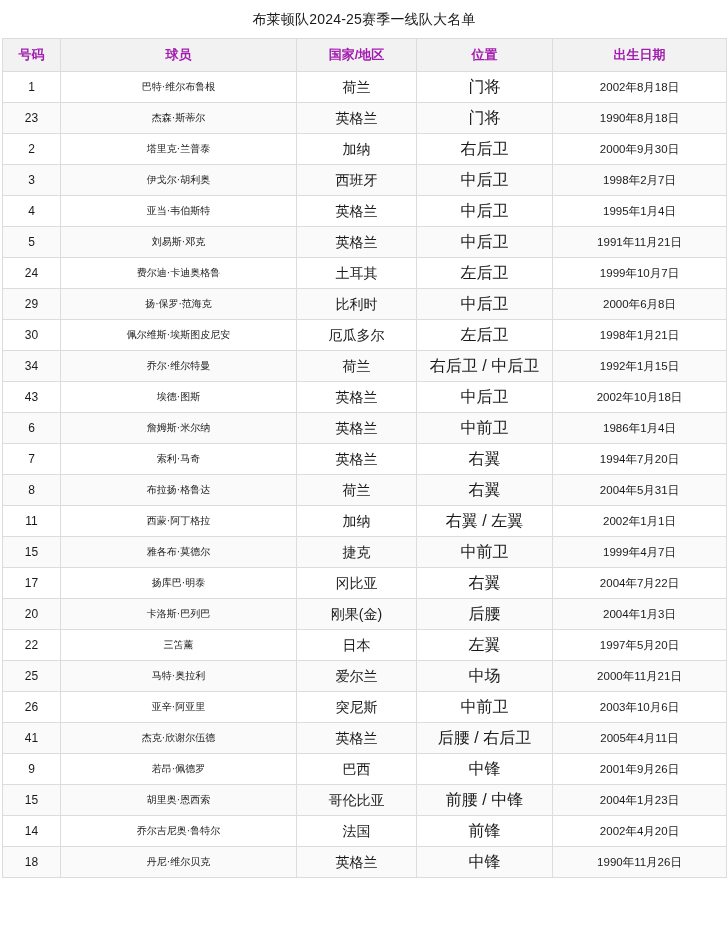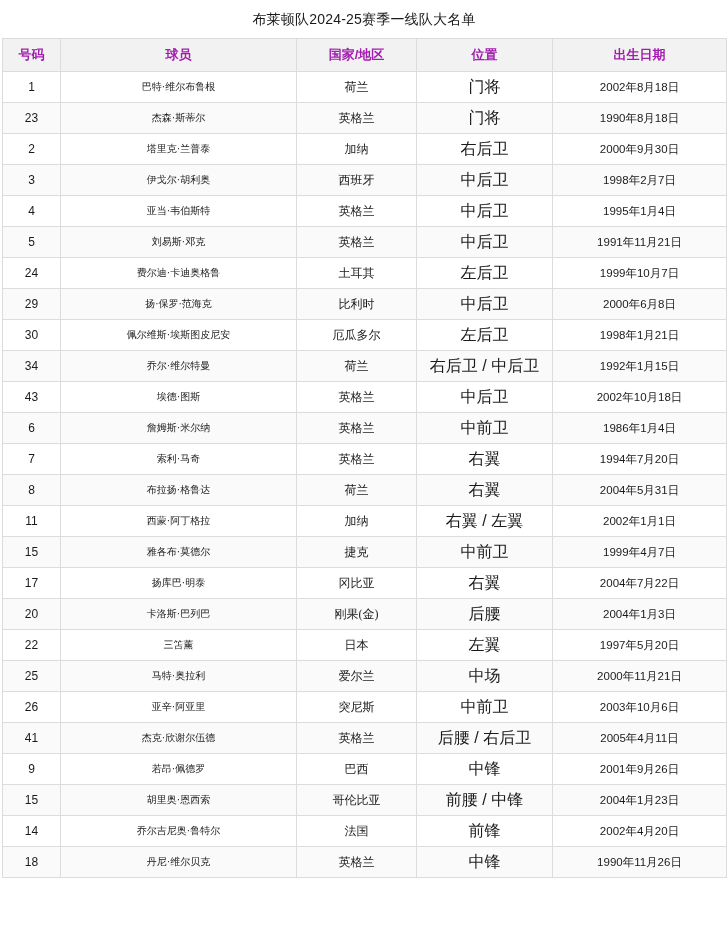--- a/index.html
+++ b/index.html
@@ -57,21 +57,21 @@
     background: #fafafa;
   }
   col.c-number { width: 58px; }
   col.c-player { width: 236px; }
   col.c-country { width: 120px; }
   col.c-position { width: 136px; }
   col.c-dob  { width: 174px; }
 
   td.number { font-size: 12px; }
   td.player { font-size: 10px; }
-  td.country { font-size: 12px; font-family: Liberation Serif, serif; }
+  td.country { font-size: 14px; }
   td.position { font-size: 16px; }
   td.dob { font-size: 11.5px; }
 </style>
 </head>
 <body>
 
 <div class="page">
 
   <div class="title">布莱顿队2024-25赛季一线队大名单</div>
 

